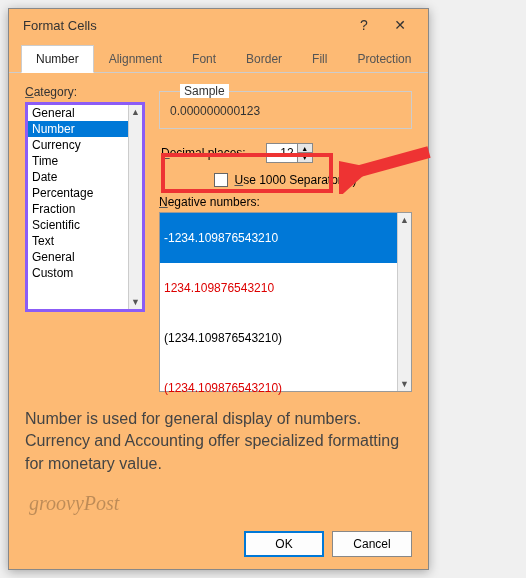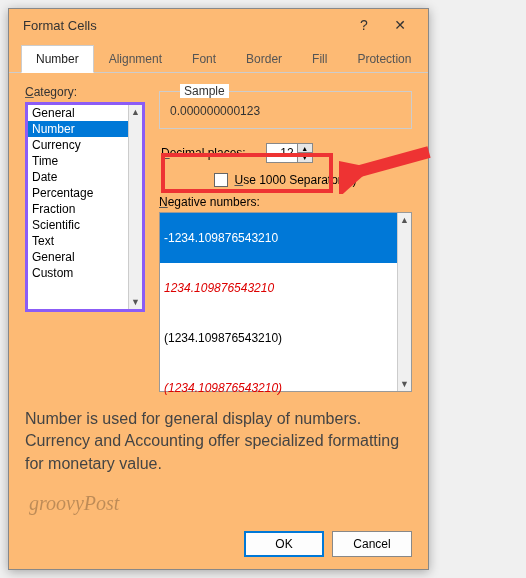--- a/index.html
+++ b/index.html
@@ -35,21 +35,21 @@
 .spinner .btns div:first-child { border-bottom: 1px solid #888; }
 .highlight-box { border: 4px solid #e33; position: absolute; left: 152px; top: 144px; width: 172px; height: 40px; pointer-events: none; }
 .arrow-svg { position: absolute; left: 330px; top: 125px; pointer-events: none; }
 .sep-row { display: flex; align-items: center; gap: 6px; padding: 4px 2px 8px 2px; justify-content: center; }
 .checkbox { width: 14px; height: 14px; border: 1px solid #666; background: #fff; cursor: pointer; }
 .neg-label { font-size: 12px; margin-bottom: 3px; display: block; }
 .neglist { border: 1px solid #999; height: 180px; background: #fff; position: relative; }
 .neglist .items { position: absolute; left: 0; top: 0; right: 14px; bottom: 0; }
 .neglist .nitem { padding: 18px 4px; font-size: 12px; cursor: pointer; }
 .neglist .nitem.selected { background: #0078d7; color: #fff; }
-.neglist .nitem.red { color: #d00; font-style: italic; }
+.neglist .nitem.red { color: #d00; }
 .desc { padding: 8px 16px; font-size: 16px; color: #444; line-height: 1.4; }
 .watermark { position: absolute; left: 20px; bottom: 54px; font-size: 20px; color: rgba(0,0,0,0.25); font-style: italic; font-family: Georgia, serif; }
 .buttons { position: absolute; right: 16px; bottom: 12px; display: flex; gap: 8px; }
 .btn { width: 80px; height: 26px; border: 1px solid #888; background: #fdfdfd; cursor: pointer; font-size: 12px; }
 .btn.primary { border: 1px solid #0078d7; box-shadow: 0 0 0 1px #0078d7 inset; }
 </style>
 </head>
 <body>
 
 <div class="dialog">

